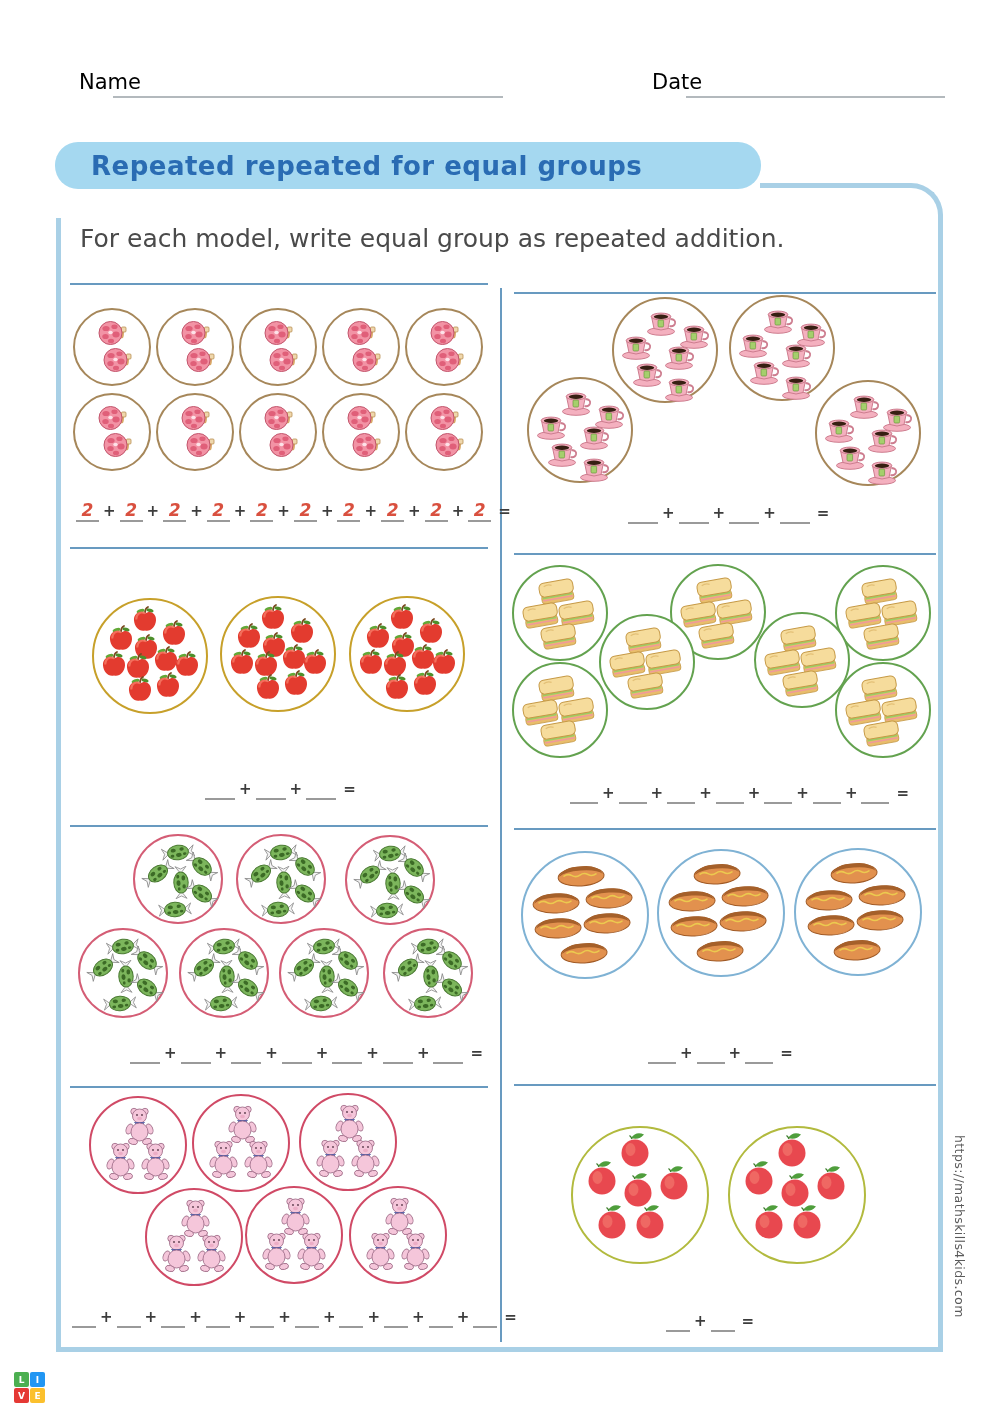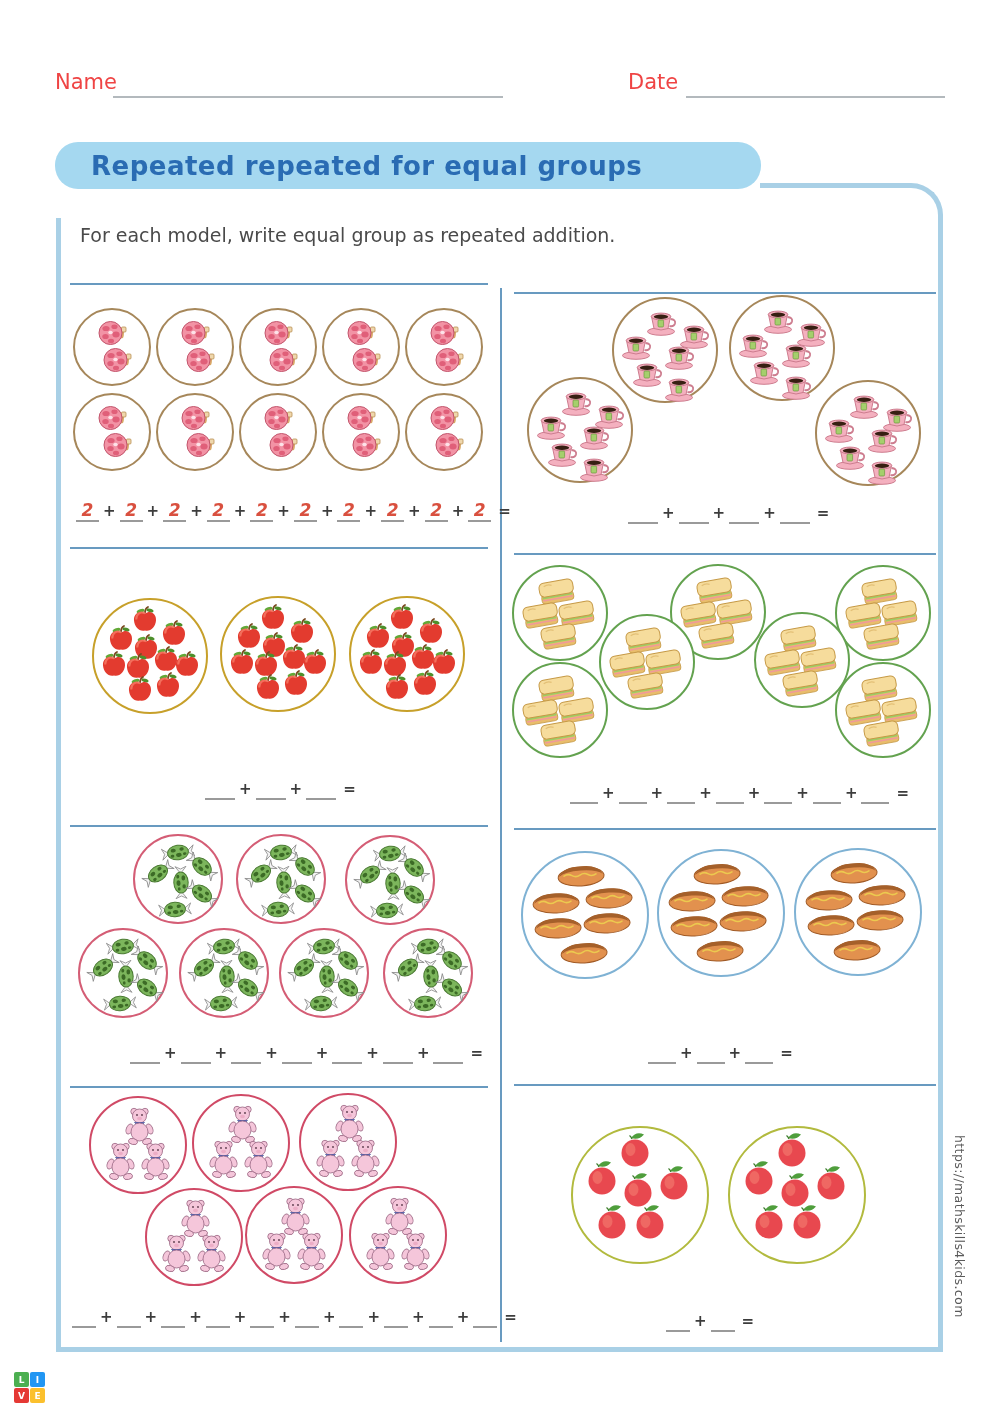--- a/index.html
+++ b/index.html
@@ -1,36 +1,36 @@
 <!DOCTYPE html>
 <html style="--banner-bg: #a5d8f0; --title-text: #2a6cb3; --frame: #a9d0e6; --divider: #4e88b5; --answer-red: #d9503f; --blank-gray: #9a9a9a; --navy: #173d6b;"><head>
 <meta charset="utf-8">
 <style>
   html,body{margin:0;padding:0;background:#fff;}
   #canvas{
     position:relative;width:1000px;height:1414px;background:#ffffff;
     font-family:"DejaVu Sans","Liberation Sans",sans-serif;overflow:hidden;
   }
   
-  .field-label{position:absolute;font-size:21px;color:#ef4444;}
+  .field-label{position:absolute;font-size:21px;color:#000000;margin-left:24px;}
   .field-line{position:absolute;border-bottom:2px solid #b3b9bd;height:1px;}
   
   #title-banner{
     position:absolute;left:55px;top:142px;width:706px;height:47px;
     background:var(--banner-bg);border-radius:23px;display:flex;align-items:center;
   }
   #page-title{margin-left:36px;font-size:26px;font-weight:bold;color:var(--title-text);letter-spacing:0.5px;}
   
   .frame-topright{
     position:absolute;left:760px;top:183px;width:183px;height:1169px;box-sizing:border-box;
     border-top:5px solid var(--frame);border-right:5px solid var(--frame);border-top-right-radius:32px;
   }
   .frame-left{position:absolute;left:56px;top:218px;width:5px;height:1134px;background:var(--frame);}
   .frame-bottom{position:absolute;left:56px;top:1347px;width:887px;height:5px;background:var(--frame);}
-  #instruction{position:absolute;left:80px;top:224px;font-size:19px;color:#4a4a4a;}
+  #instruction{position:absolute;left:80px;top:224px;font-size:25px;color:#4a4a4a;}
   
   .hline{position:absolute;height:2px;background:var(--divider);opacity:0.85;}
   .vline{position:absolute;width:2px;background:var(--divider);opacity:0.85;}
   
   .gcircle{position:absolute;border:2px solid #999;border-radius:50%;box-sizing:border-box;background:#fff;}
   .item{position:absolute;}
   .item svg{display:block;width:100%;height:100%;}
   
   .answer-row{position:absolute;display:flex;align-items:flex-end;height:22px;}
   .blank{

